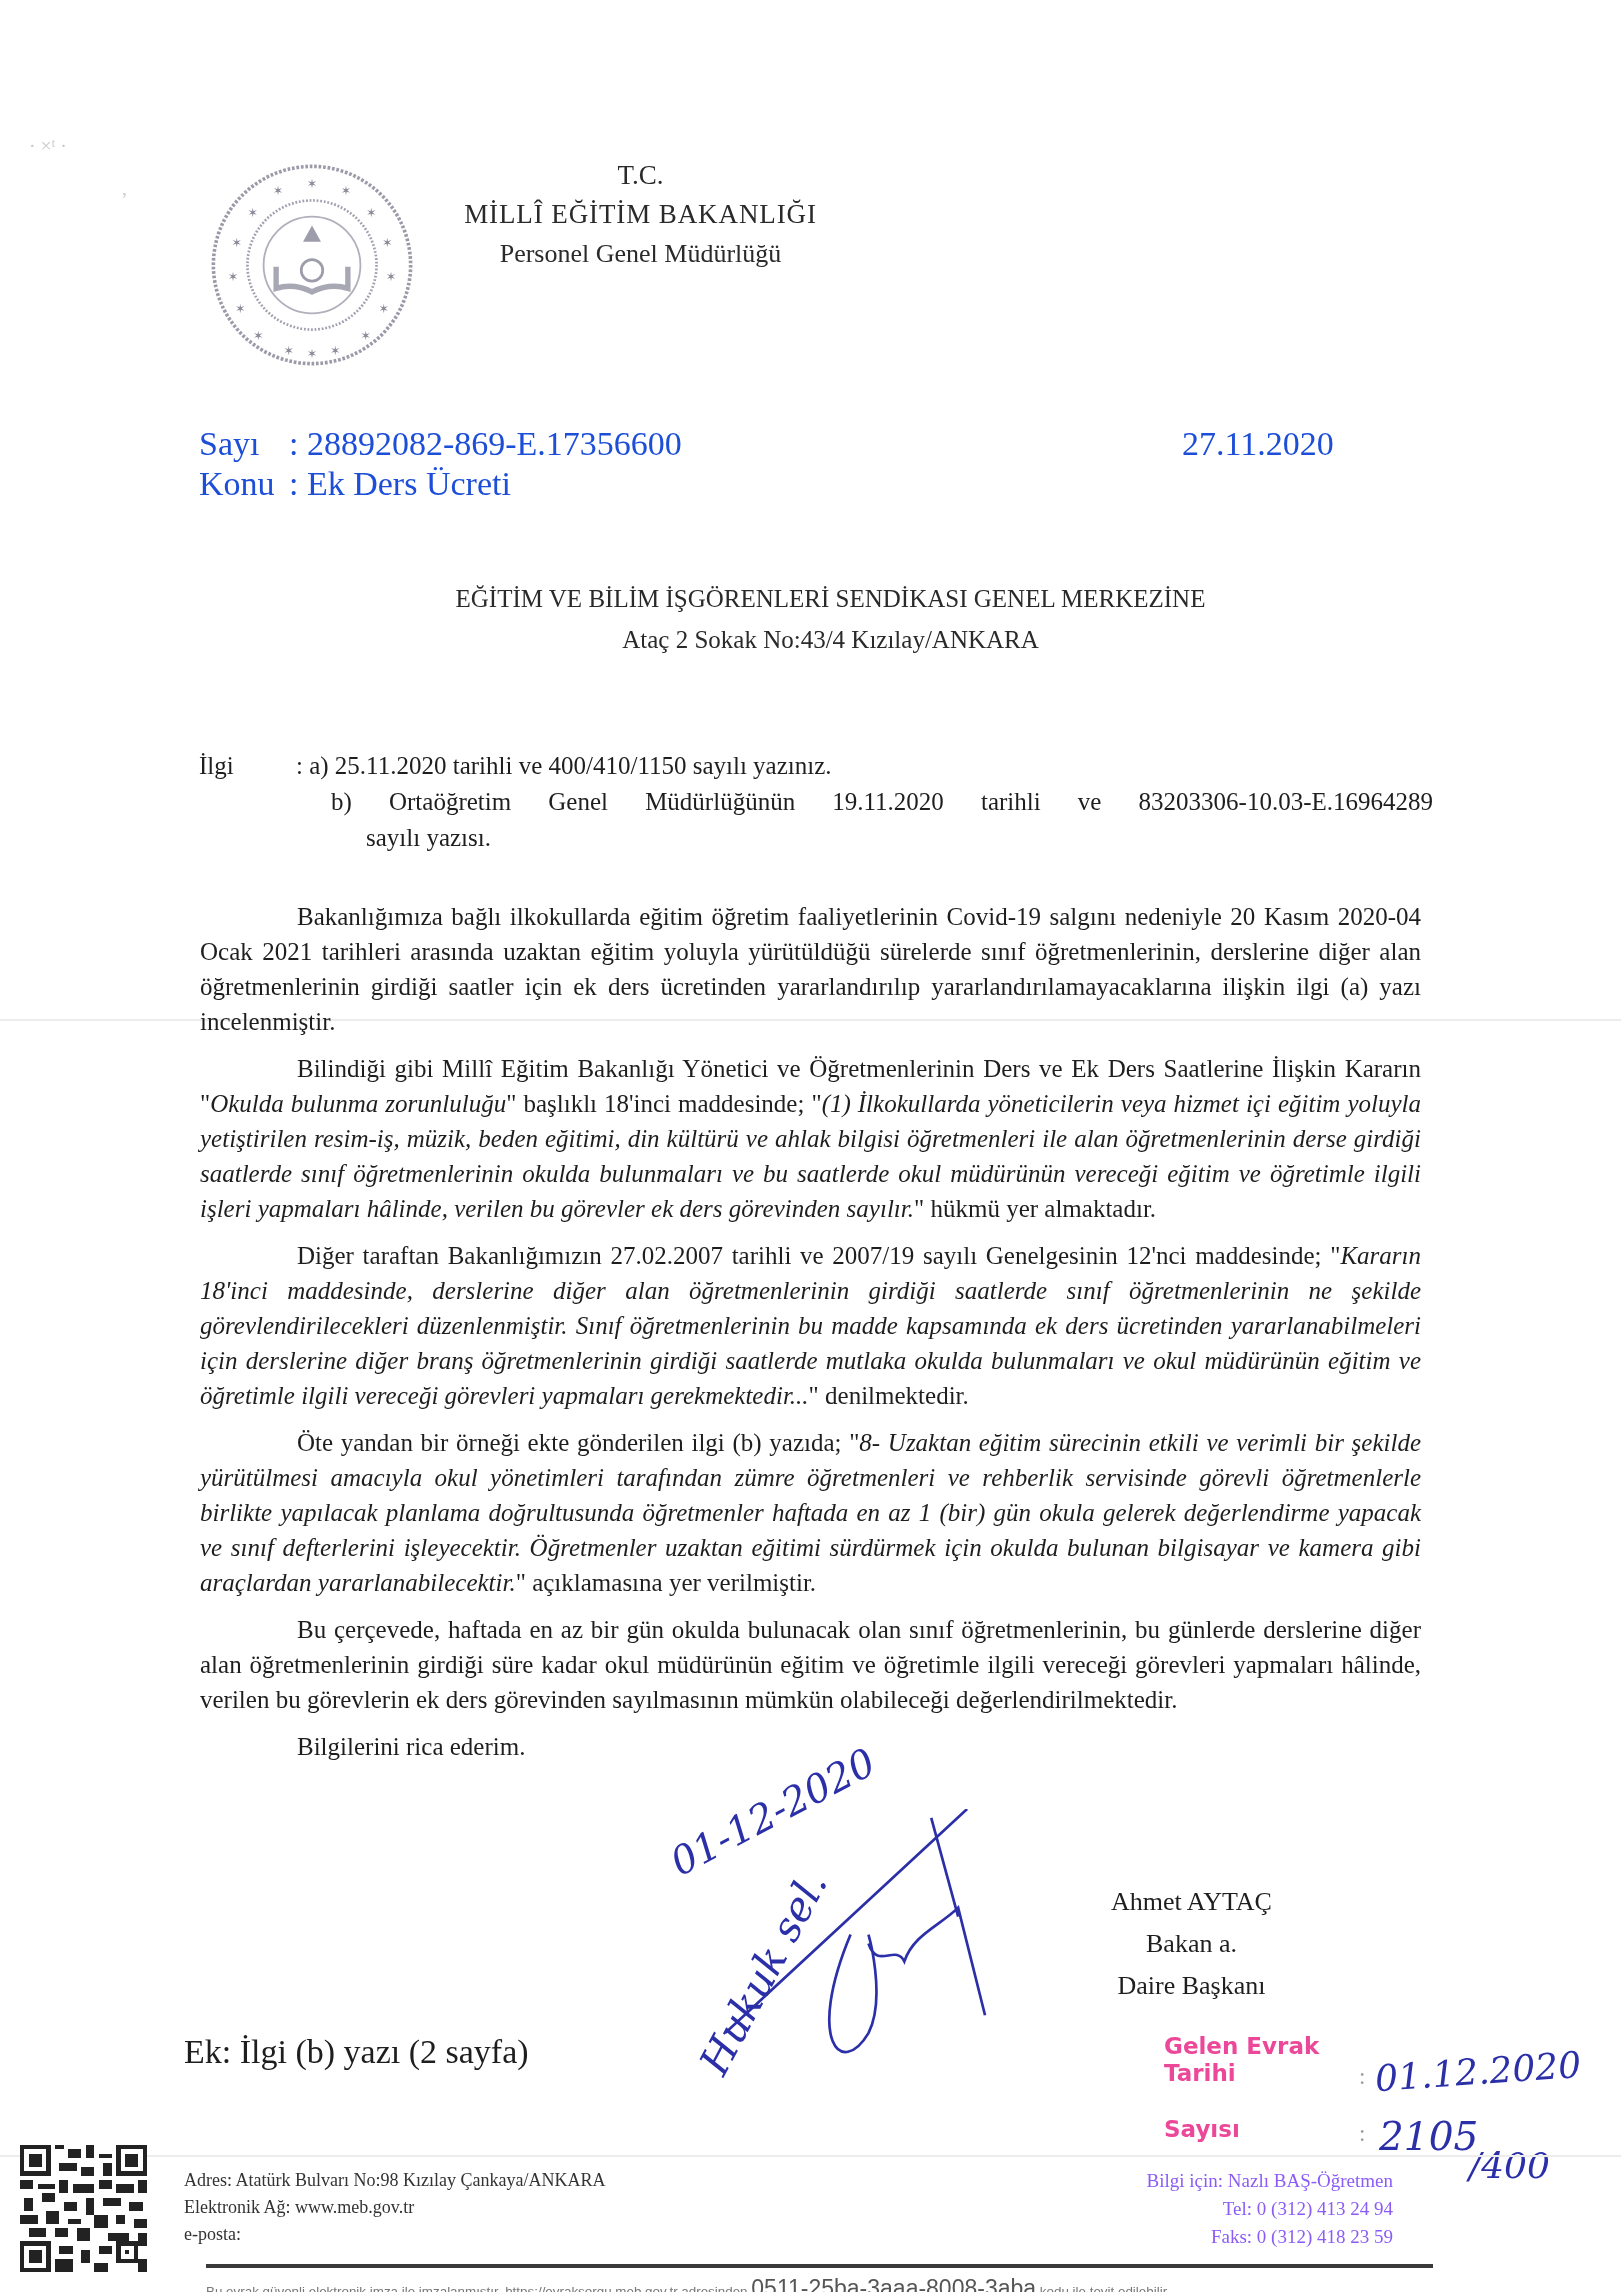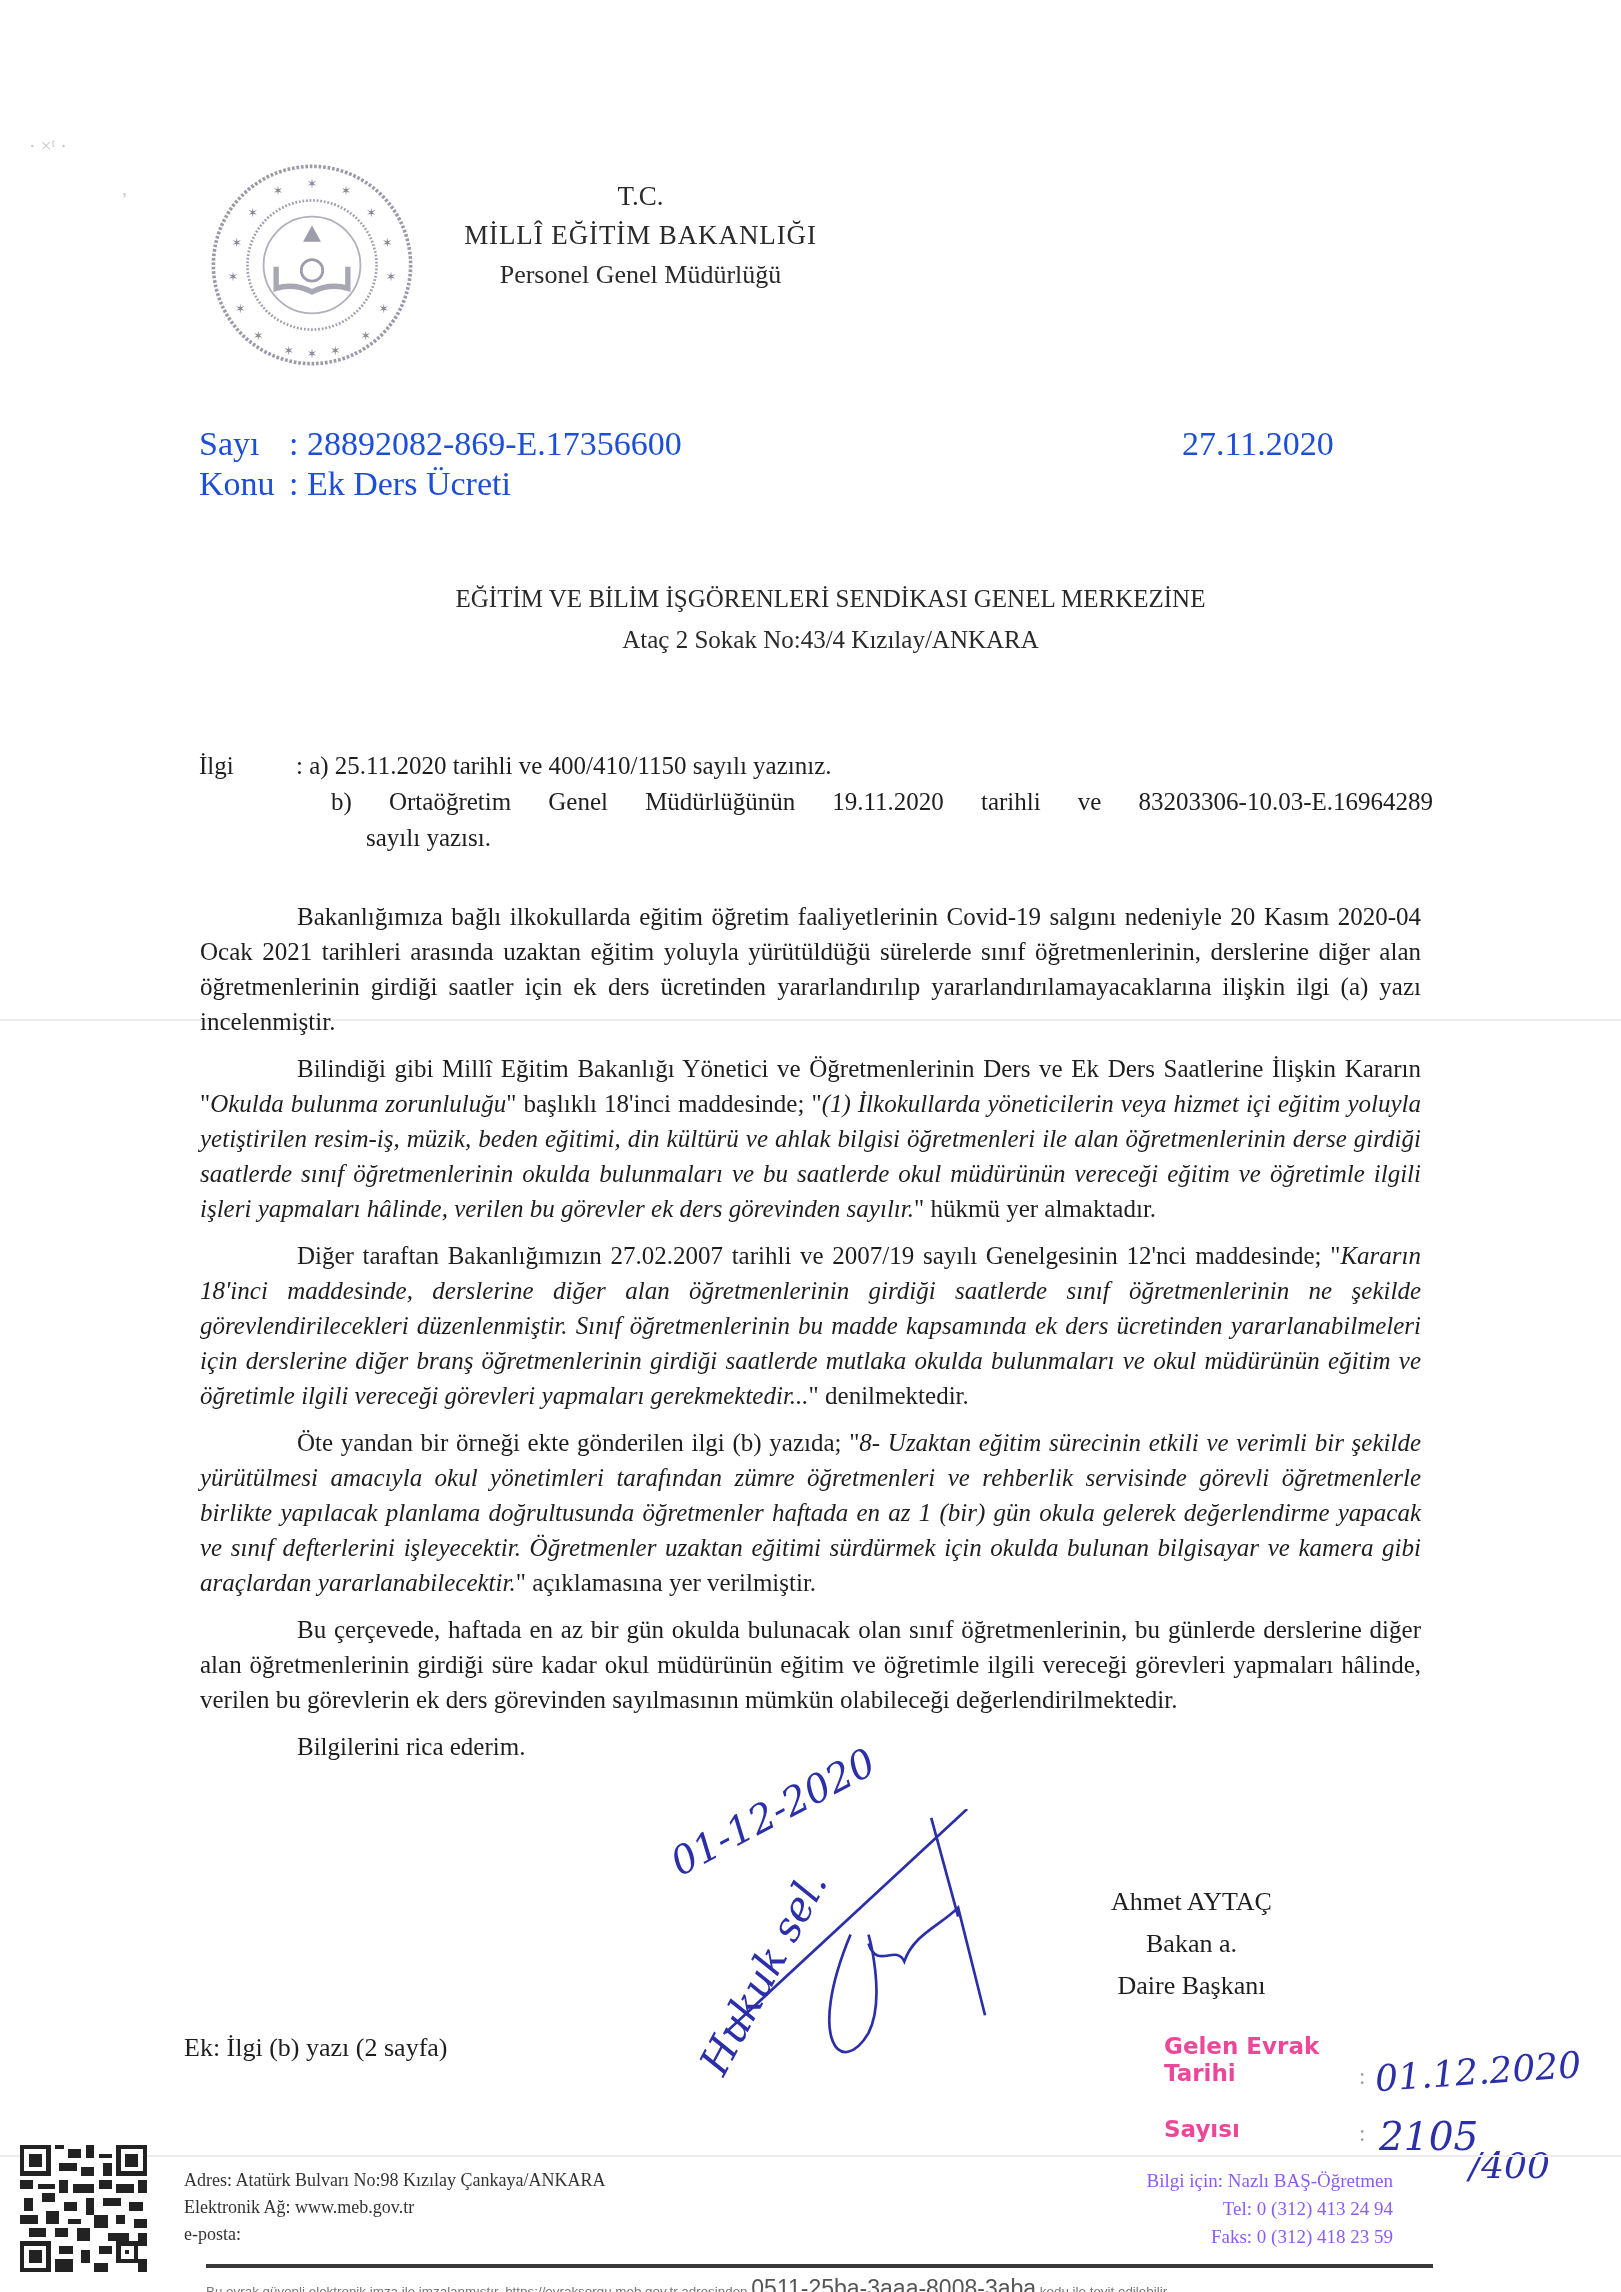--- a/index.html
+++ b/index.html
@@ -5,21 +5,21 @@
   html, body { margin:0; padding:0; background:#ffffff; }
   body { width:1621px; height:2293px; position:relative; overflow:hidden;
          font-family:"Liberation Serif","DejaVu Serif",serif; color:#1e1e1e; }
   .abs { position:absolute; }
   .scan-mark { position:absolute; color:#c8c8c8; font-size:19.7px; }
 
   
   .seal { left:208px; top:161px; width:208px; height:208px; }
 
   
-  .header { left:0; width:1281px; top:177px; text-align:center; color:#2a2a2a; }
+  .header { left:0; width:1281px; top:156px; text-align:center; color:#2a2a2a; }
   .header .l1 { font-size:27px; line-height:39px; }
   .header .l2 { font-size:27px; line-height:39px; letter-spacing:0.9px; }
   .header .l3 { font-size:26px; line-height:39px; }
 
   .meta-row { font-size:34px; line-height:39px; color:#1d4ed8; }
   .meta-label { display:inline-block; width:90px; }
 
   .recipient { left:0; width:1621px; text-align:center; top:578px; font-size:25px; line-height:41px; color:#2a2a2a;padding-left:20px; }
 
   .ilgi { left:199px; top:748px; width:1236px; font-size:25px; line-height:36px; }
@@ -27,21 +27,21 @@
   .ilgi .a { position:absolute; left:97px; top:0; }
   .ilgi .b { position:absolute; left:132px; top:36px; width:1102px; text-align:justify; text-align-last:justify; }
   .ilgi .b2 { position:absolute; left:167px; top:72px; }
 
   .body { left:188px; top:887px; width:1245px; font-size:25px; line-height:35px; text-align:justify; }
   .body p { margin:12px; text-indent:97px; }
   .body i { }
 
   .sign { left:1057px; top:1881px; width:269px; text-align:center; font-size:26px; line-height:42px; }
 
-  .ek { left:184px; top:2033px; font-size:26px; }
+  .ek { left:184px; top:2033px; font-size:34px; }
 
   .stamp { left:1164px; top:2033px; font-family:"DejaVu Sans","Liberation Sans",sans-serif; color:#ec4899; font-weight:bold; font-size:23px; line-height:27px; }
   .hand { font-family:"DejaVu Serif",serif; font-style:italic; color:#2b2fa8; }
 
   .footer-left { left:184px; top:2167px; font-size:18px; line-height:27px; color:#333; }
   .footer-right { left:1039px; top:2167px; width:354px; text-align:right; font-size:19px; line-height:28px; color:#8b5cf6; }
 
   .rule { left:206px; top:2264px; width:1227px; height:3.6px; background:#3a3a3a; }
   .cutoff { left:206px; top:2275px; width:1227px; font-family:"Liberation Sans",sans-serif; font-size:13.4px; color:#777; white-space:nowrap; overflow:hidden; height:18px; }
   .cutoff .big { font-size:23px; color:#555; }

